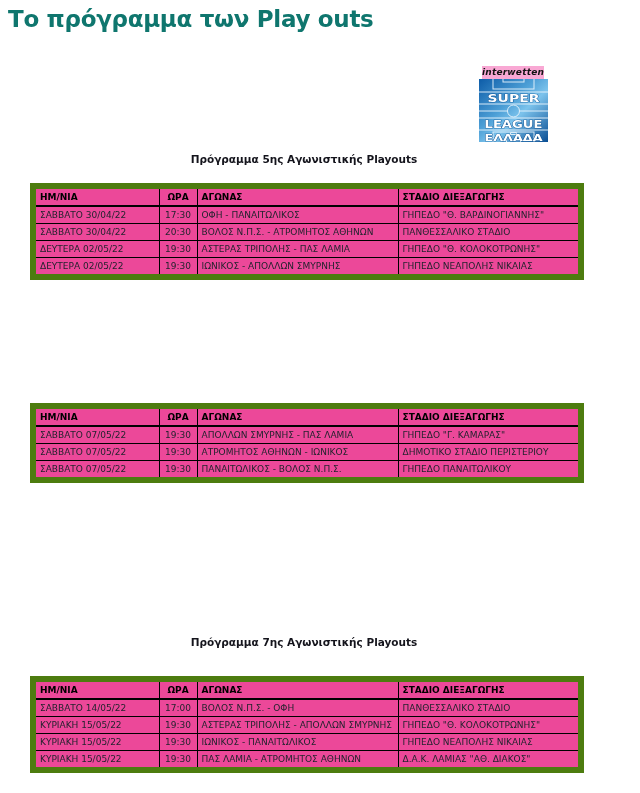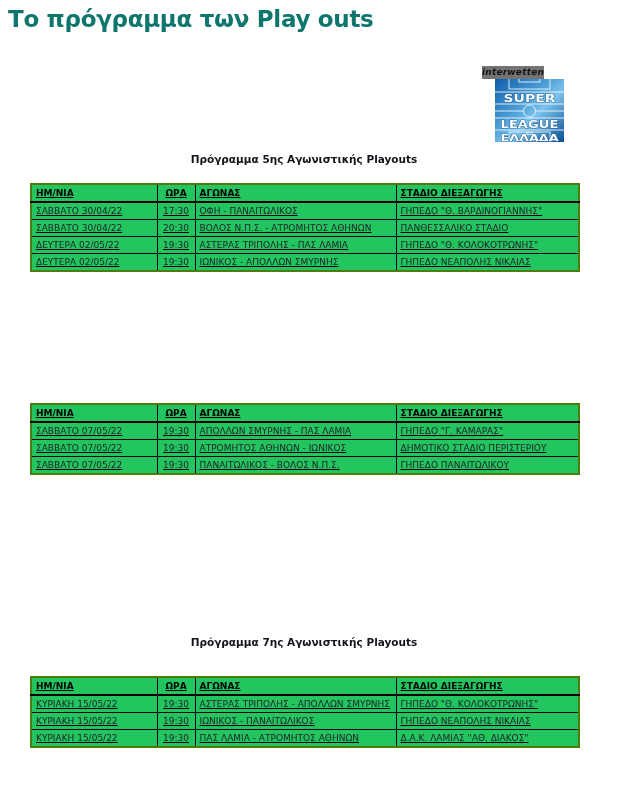--- a/index.html
+++ b/index.html
@@ -7,38 +7,37 @@
 
   .page-title{
     position:absolute;left:8px;top:6px;margin:0;
     font-family:"DejaVu Sans",sans-serif;
     font-size:23px;font-weight:700;color:#0f766e;line-height:26px;letter-spacing:-0.3px;
   }
 
   
   .logo{position:absolute;left:479px;top:66px;width:69px;}
   .logo-banner{
-    width:62px;height:13px;margin-left:3px;background:#737373;
+    width:62px;height:13px;margin-left:3px;background:#f9a8d4;
     color:#121212;font-size:9px;line-height:13px;font-weight:700;font-style:italic;
     text-align:center;letter-spacing:0.2px;
   }
-  .logo-field{display:block;margin-left:16px;}
+  .logo-field{display:block;}
   .logo-field svg{display:block;}
 
   
   .sched-heading{
     position:absolute;left:30px;width:548px;margin:0;
     font-size:10.5px;font-weight:700;color:#14141c;text-align:center;line-height:13px;
   }
   .sched-table{
     position:absolute;left:30px;width:548px;
     border-collapse:collapse;table-layout:fixed;
-    border:2px solid #4d7c0f;
-    background:#22c55e;
-    text-decoration:underline;
+    border:6px solid #4d7c0f;
+    background:#ec4899;
   }
   .sched-table th,.sched-table td{
     border:1px solid #000;
     font-size:9px;line-height:12px;height:14px;
     padding:1px 4px;vertical-align:middle;
     white-space:nowrap;overflow:hidden;
     color:#23232e;text-align:left;
   }
   .sched-table th{
     font-weight:700;color:#000;border-bottom:2px solid #000;
@@ -184,20 +183,26 @@
     <thead>
       <tr>
         <th class="c0">ΗΜ/ΝΙΑ</th>
         <th class="c1">ΩΡΑ</th>
         <th class="c2">ΑΓΩΝΑΣ</th>
         <th class="c3">ΣΤΑΔΙΟ ΔΙΕΞΑΓΩΓΗΣ</th>
       </tr>
     </thead>
     <tbody>
         <tr>
+          <td class="c0">ΣΑΒΒΑΤΟ 14/05/22</td>
+          <td class="c1">17:00</td>
+          <td class="c2">ΒΟΛΟΣ Ν.Π.Σ. - ΟΦΗ</td>
+          <td class="c3">ΠΑΝΘΕΣΣΑΛΙΚΟ ΣΤΑΔΙΟ</td>
+        </tr>
+        <tr>
           <td class="c0">ΚΥΡΙΑΚΗ 15/05/22</td>
           <td class="c1">19:30</td>
           <td class="c2">ΑΣΤΕΡΑΣ ΤΡΙΠΟΛΗΣ - ΑΠΟΛΛΩΝ ΣΜΥΡΝΗΣ</td>
           <td class="c3">ΓΗΠΕΔΟ "Θ. ΚΟΛΟΚΟΤΡΩΝΗΣ"</td>
         </tr>
         <tr>
           <td class="c0">ΚΥΡΙΑΚΗ 15/05/22</td>
           <td class="c1">19:30</td>
           <td class="c2">ΙΩΝΙΚΟΣ - ΠΑΝΑΙΤΩΛΙΚΟΣ</td>
           <td class="c3">ΓΗΠΕΔΟ ΝΕΑΠΟΛΗΣ ΝΙΚΑΙΑΣ</td>

